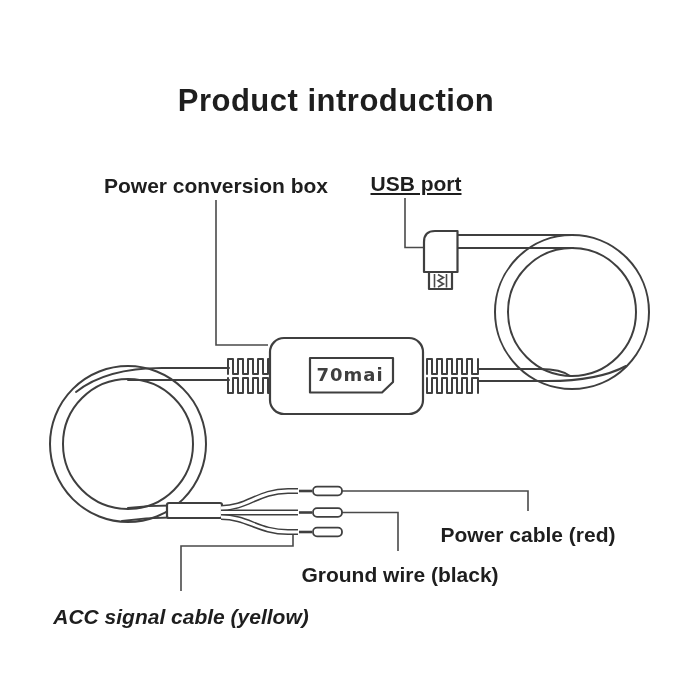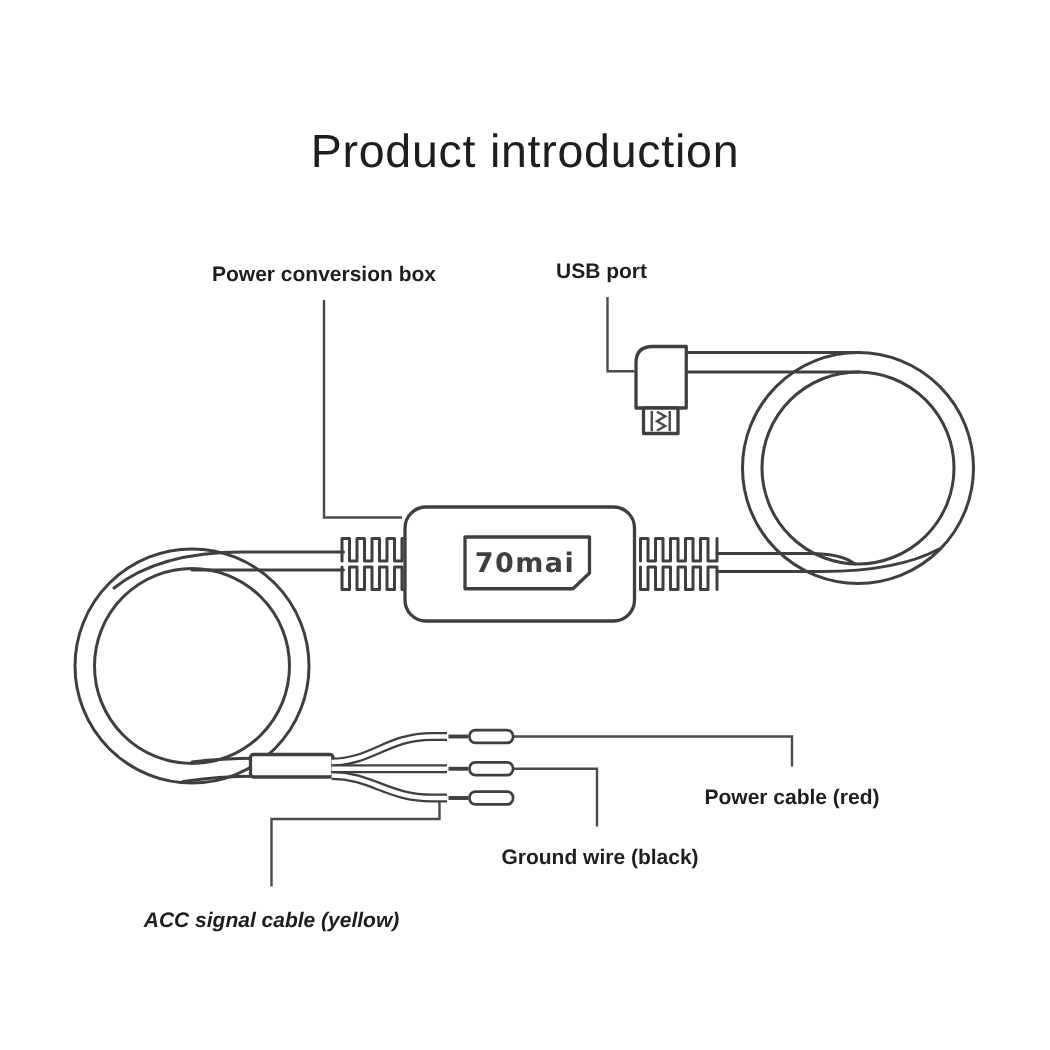--- a/index.html
+++ b/index.html
@@ -5,30 +5,30 @@
   :root{
     --line:#3f3f3f;
     --leader:#4a4a4a;
     --text:#1e1e1e;
     --background:#ffffff;
   }
   html,body{margin:0;padding:0;}
   body{font-family:"Liberation Sans", sans-serif; background:var(--background);}
   .stage{position:relative;width:700px;height:700px;background:var(--background);overflow:hidden;}
   .page-title{
-    position:absolute; top:62px; left:350px; transform:translateX(-50%);
-    font-size:31px; font-weight:400; color:var(--text); white-space:nowrap;
+    position:absolute; top:62px; left:336px; transform:translateX(-50%);
+    font-size:31px; font-weight:700; color:var(--text); white-space:nowrap;
     letter-spacing:0.5px;
   }
   .diagram-label{
     position:absolute; transform:translateX(-50%);
-    font-size:14px; font-weight:700; color:var(--text); white-space:nowrap;
+    font-size:21px; font-weight:700; color:var(--text); white-space:nowrap;
   }
   .lbl-pcb{left:216px; top:174px;}
-  .lbl-usb{left:401px; top:172px;}
+  .lbl-usb{left:416px; top:172px;text-decoration:underline;}
   .lbl-power{left:528px; top:523px;}
   .lbl-ground{left:400px; top:563px;}
   .lbl-acc{left:181px; top:605px;font-style:italic;}
   svg.diagram{position:absolute; inset:0;}
   .ln{stroke:var(--line); stroke-width:2; fill:none; stroke-linecap:round; stroke-linejoin:round;}
   .lnf{stroke:var(--line); stroke-width:2.2; fill:var(--background); stroke-linejoin:round;}
   .thin{stroke:var(--leader); stroke-width:1.6; fill:none; stroke-linejoin:miter;}
   .wire-outer{stroke:var(--line); stroke-width:6; fill:none; stroke-linecap:butt;}
   .wire-inner{stroke:var(--background); stroke-width:3; fill:none; stroke-linecap:butt;}
   .dash{stroke:var(--line); stroke-width:2.6; fill:none;}

